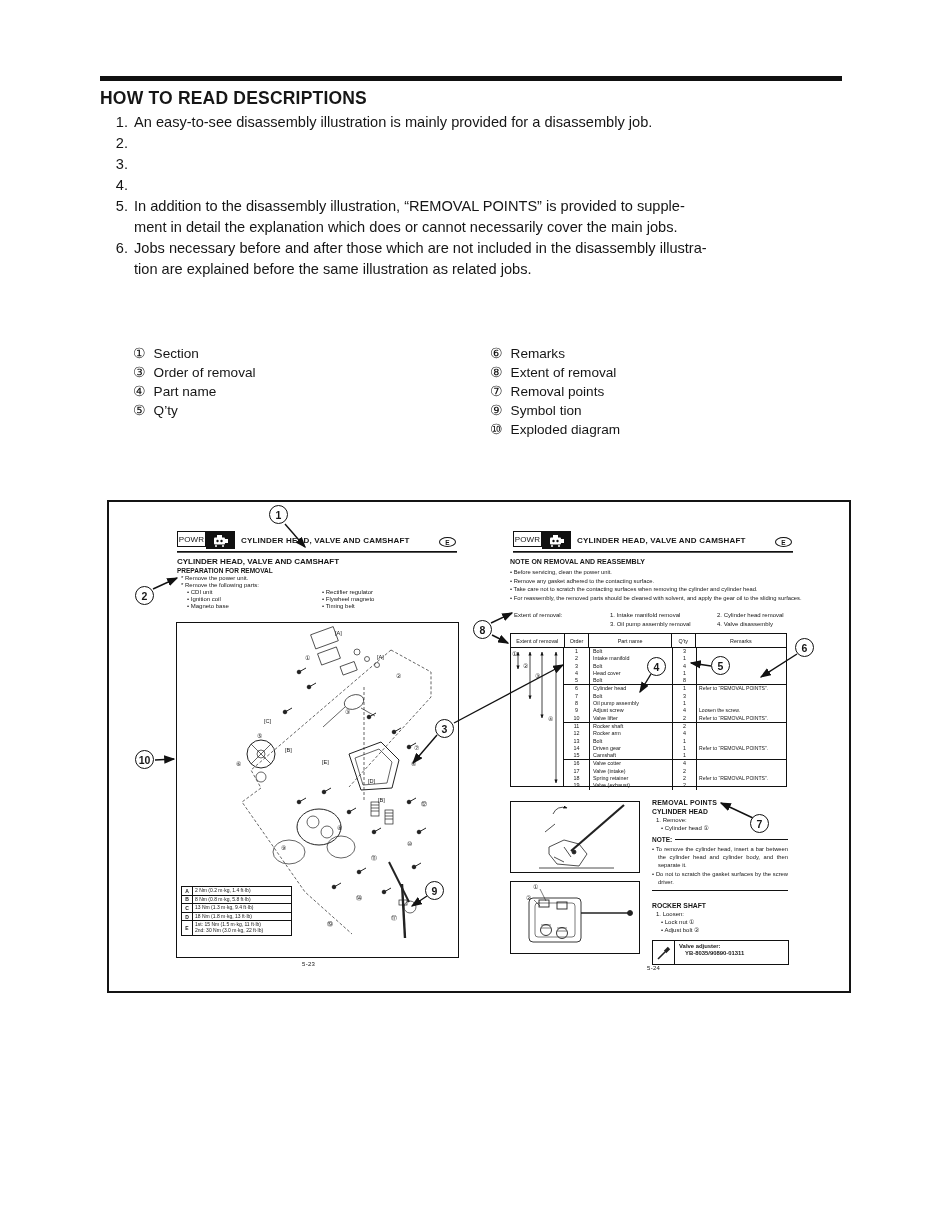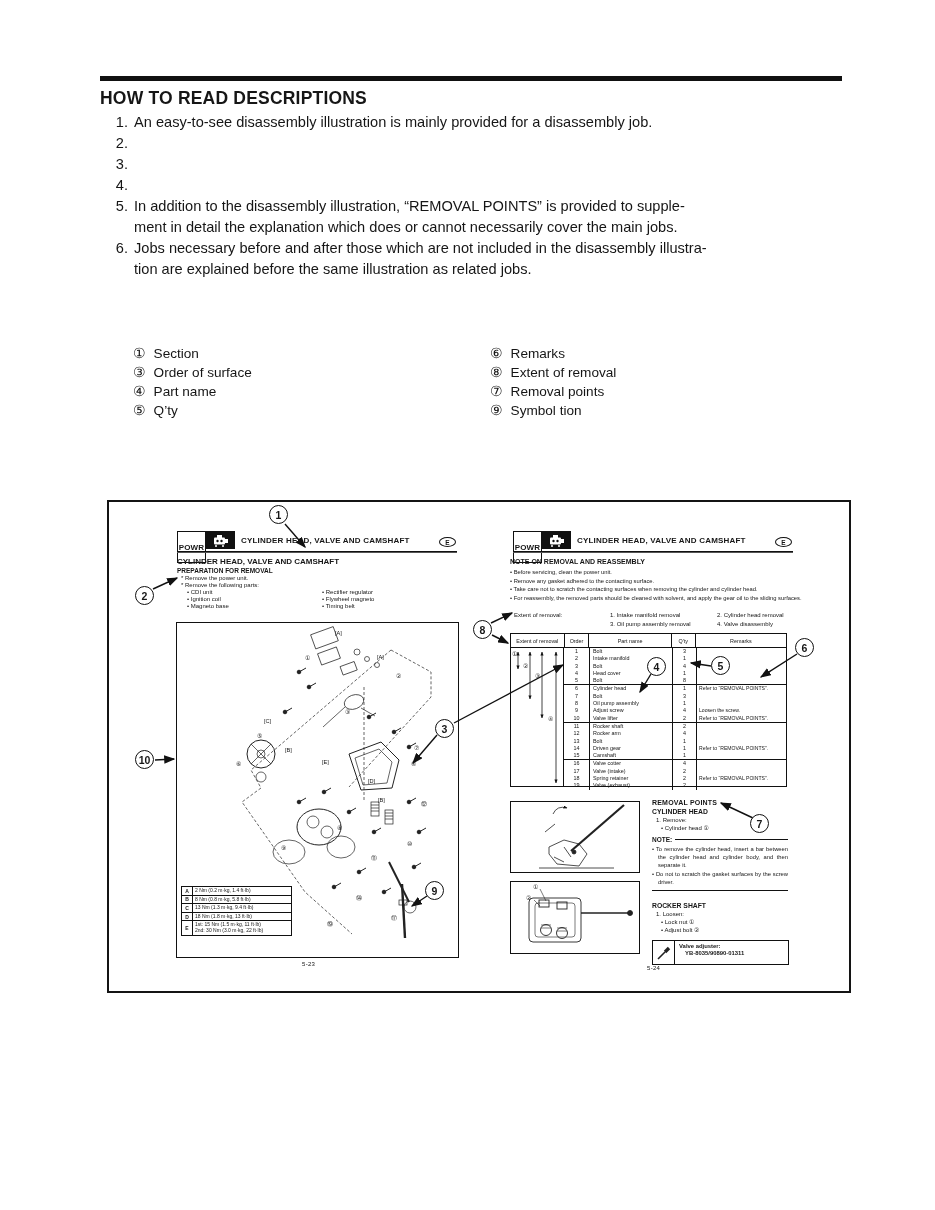--- a/index.html
+++ b/index.html
@@ -12,21 +12,21 @@
   .intro{left:104px;top:112px;width:745px;list-style:none;margin:0;padding:0;}
   .intro li{display:flex;font-size:14.6px;line-height:21px;}
   .intro .num{width:24px;text-align:right;margin-right:6px;flex:none;}
   .intro .txt{white-space:pre-line;}
   .legend-col{width:330px;}
   .legend-col .li{font-size:13.6px;line-height:18px;}
   .legend-col .g{margin-right:8px;font-size:14px;}
   
   .figure{left:107px;top:500px;width:740px;height:489px;border:2px solid #141414;background:#fff;}
   .figure *{box-sizing:border-box;}
-  .hdr-tab{border:1.3px solid #111;width:29px;height:32px;font-size:8px;font-weight:bold;
+  .hdr-tab{border:1.3px solid #111;width:29px;height:16px;font-size:8px;font-weight:normal;
            display:flex;align-items:center;justify-content:center;letter-spacing:.2px;}
   .hdr-icon{width:29px;height:18px;background:#111;display:flex;align-items:center;justify-content:center;}
   .hdr-title{font-size:8px;font-weight:bold;letter-spacing:.2px;white-space:nowrap;}
   .lang{width:17px;height:10px;border:1px solid #111;border-radius:50%;font-size:6.5px;font-weight:bold;
         display:flex;align-items:center;justify-content:center;}
   .hdr-rule{height:2.4px;border-top:1.6px solid #111;border-bottom:.8px solid #555;}
   .b{font-weight:bold;}
   .t8{font-size:8px;} .t7{font-size:7px;} .t65{font-size:6.5px;} .t6{font-size:6px;}
   .small-line{font-size:6px;line-height:7px;white-space:nowrap;}
   .diagram-box{border:1.2px solid #111;}
@@ -102,29 +102,30 @@
 ment in detail the explanation which does or cannot necessarily cover the main jobs.</span>
     </li>
     <li>
       <span class="num">6.</span>
       <span class="txt">Jobs necessary before and after those which are not included in the disassembly illustra-
 tion are explained before the same illustration as related jobs.</span>
     </li>
   </ol>
 <div class="abs legend-col" id="legend-left" style="left:133px;top:344px;">
     <div class="li"><span class="g">①</span><span>Section</span></div>
-    <div class="li"><span class="g">③</span><span>Order of surface</span></div>
+    <div class="li"><span class="g">③</span><span>Order of removal</span></div>
     <div class="li"><span class="g">④</span><span>Part name</span></div>
     <div class="li"><span class="g">⑤</span><span>Q’ty</span></div>
   </div>
 <div class="abs legend-col" id="legend-right" style="left:490px;top:344px;">
     <div class="li"><span class="g">⑥</span><span>Remarks</span></div>
     <div class="li"><span class="g">⑧</span><span>Extent of removal</span></div>
     <div class="li"><span class="g">⑦</span><span>Removal points</span></div>
     <div class="li"><span class="g">⑨</span><span>Symbol tion</span></div>
+    <div class="li"><span class="g">⑩</span><span>Exploded diagram</span></div>
   </div>
 
 <div class="abs figure" id="figure">
 
   <div class="abs hdr-tab" style="left:68px;top:29px;">POWR</div>
   <div class="abs hdr-icon" style="left:97px;top:29px;">
     <svg width="20" height="14" viewBox="0 0 20 14">
         <g fill="#fff">
           <rect x="3" y="4.5" width="11" height="7" rx="1"></rect>
           <rect x="6" y="2" width="5" height="3"></rect>

